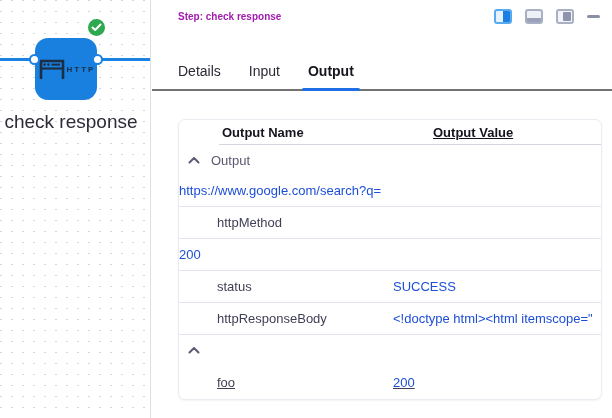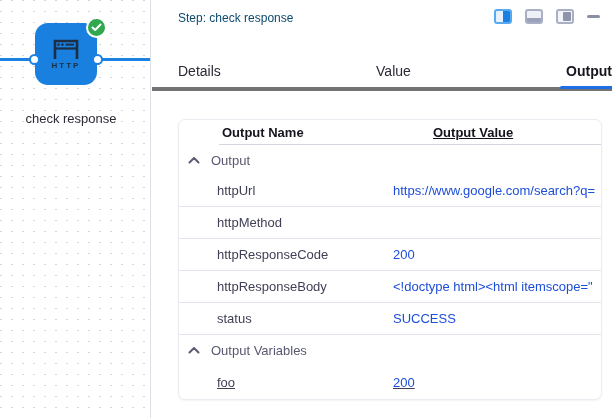--- a/index.html
+++ b/index.html
@@ -10,54 +10,54 @@
   
   .canvas { position:absolute; left:0; top:0; width:151px; height:418px;
     background-color:#ffffff;
     background-image:
       linear-gradient(to bottom, transparent 1px, #ffffff 1px),
       linear-gradient(to right, #d2d4de 2px, transparent 2px);
     background-size:11px 11px;
     border-right:1px solid #dcdfe5; }
   .flow-line { position:absolute; left:0; top:58px; width:150px; height:3px;
     background:#1b82e4; }
-  .node { position:absolute; left:35px; top:23px; width:62px; height:62px;
-    background:#1a80e0; border-radius:13px; display:flex; flex-direction:column;
+  .node { position:absolute; left:35px; top:38px; width:62px; height:62px;
+    background:#1a80e0; border-radius:13px; display:flex; flex-direction:row;
     align-items:center; justify-content:center; }
   .node-http-label { color:#1c2e44; font-size:8px; font-weight:bold;
     letter-spacing:2px; margin-top:1px; }
   .port { position:absolute; width:11px; height:11px; border-radius:50%;
     background:#fff; border:2px solid #1b82e4; top:54px; }
   .port.left { left:29px; } .port.right { left:92px; }
   .badge { position:absolute; left:86px; top:17px; width:21px; height:21px;
     border-radius:50%; background:#2fa84f; border:2px solid #ffffff;
     display:flex; align-items:center; justify-content:center; }
   .node-label { position:absolute; left:0; top:111px; width:142px;
-    text-align:center; font-size:13px; color:#2c2c38; }
+    text-align:center; font-size:19px; color:#2c2c38; }
 
   
   .panel { position:absolute; left:152px; top:0; width:460px; height:418px; background:#fff; }
-  .panel-title { position:absolute; left:26px; top:11px; font-size:12px;
-    font-weight:normal; color:#0c4a6e; }
+  .panel-title { position:absolute; left:26px; top:11px; font-size:10px;
+    font-weight:bold; color:#a21caf; }
   .controls { position:absolute; right:12px; top:9px; display:flex;
     align-items:center; gap:13px; }
   .lay-icon { position:relative; width:18px; height:15px; border-radius:3px; }
   .lay-right { border:2px solid #57a9f0; background:#e7f2fe; }
   .lay-right .fill { position:absolute; right:0; top:0; bottom:0; width:7px;
     background:#1b7fe2; border-radius:0 1px 1px 0; }
   .lay-bottom { border:2px solid #aab0c4; background:#eef0f8; }
   .lay-bottom .fill { position:absolute; left:0; right:0; bottom:0; height:4px;
     background:#9aa0b8; border-radius:0 0 1px 1px; }
   .lay-float { border:2px solid #aab0c4; background:#f3f4f9; }
   .lay-float .fill { position:absolute; right:1px; top:1px; width:8px;
     height:9px; background:#8e94ab; border-radius:1px; }
   .minimize { width:13px; height:3px; background:#8a90a3; border-radius:2px; }
 
   .tabs { position:absolute; left:0; top:61px; width:460px; height:30px;
-    border-bottom:4px solid #737373; padding-left:26px; display:flex; gap:16px;justify-content:space-between; }
+    border-bottom:2px solid #737373; padding-left:26px; display:flex; gap:28px; }
   .tab { position:relative; font-size:14px; color:#2a2a36; padding-top:2px;
     cursor:default; }
   .tab.active { font-weight:bold; color:#16161e; }
   .tab.active::after { content:""; position:absolute; left:-6px; right:-6px;
     bottom:-2px; height:3px; background:#1f6ee5; border-radius:2px; }
 
   
   .card { position:absolute; left:26px; top:119px; width:424px; height:281px;
     background:#fff; border:1px solid #ebebf1; border-radius:7px;
     box-shadow:0 1px 2px rgba(20,20,40,0.05); overflow:hidden; font-size:13px; }
@@ -113,21 +113,21 @@
           <div class="fill"></div>
         </div>
       <div class="lay-icon lay-float">
           <div class="fill"></div>
         </div>
       <div class="minimize"></div>
     </div>
 
     <div class="tabs">
       <div class="tab">Details</div>
-      <div class="tab">Value</div>
+      <div class="tab">Input</div>
       <div class="tab active">Output</div>
     </div>
 
     <div class="card">
       <div class="trow thead">
         <div class="col-name">Output Name</div>
         <div class="col-value" style="font-weight:bold;color:#14141e;text-decoration:underline;">Output Value</div>
       </div>
 
       <div class="trow group-row">
@@ -136,47 +136,44 @@
             <svg width="12" height="8" viewBox="0 0 12 8">
                 <polyline points="1.5,6.5 6,2 10.5,6.5" fill="none" stroke="#5b5b74" stroke-width="2" stroke-linecap="round" stroke-linejoin="round"></polyline>
               </svg>
           </span>
           <span>Output</span>
         </div>
         <div class="col-value"></div>
       </div>
 
       <div class="trow data-row sep">
-        <div class="col-name">httpUrl</div>
         <div class="col-value">https://www.google.com/search?q=</div>
       </div>
       <div class="trow data-row sep">
         <div class="col-name">httpMethod</div>
       </div>
       <div class="trow data-row sep">
-        <div class="col-name">httpResponseCode</div>
         <div class="col-value">200</div>
+      </div>
+      <div class="trow data-row sep">
+        <div class="col-name">status</div>
+        <div class="col-value">SUCCESS</div>
       </div>
       <div class="trow data-row sep">
         <div class="col-name">httpResponseBody</div>
         <div class="col-value">&lt;!doctype html&gt;&lt;html itemscope="</div>
-      </div>
-      <div class="trow data-row sep">
-        <div class="col-name">status</div>
-        <div class="col-value">SUCCESS</div>
       </div>
 
       <div class="trow group-row">
         <div class="col-name">
           <span class="chev">
             <svg width="12" height="8" viewBox="0 0 12 8">
                 <polyline points="1.5,6.5 6,2 10.5,6.5" fill="none" stroke="#5b5b74" stroke-width="2" stroke-linecap="round" stroke-linejoin="round"></polyline>
               </svg>
           </span>
-          <span>Output Variables</span>
         </div>
         <div class="col-value"></div>
       </div>
 
       <div class="trow data-row tall">
         <div class="col-name">foo</div>
         <div class="col-value">200</div>
       </div>
     </div>
   </div>

